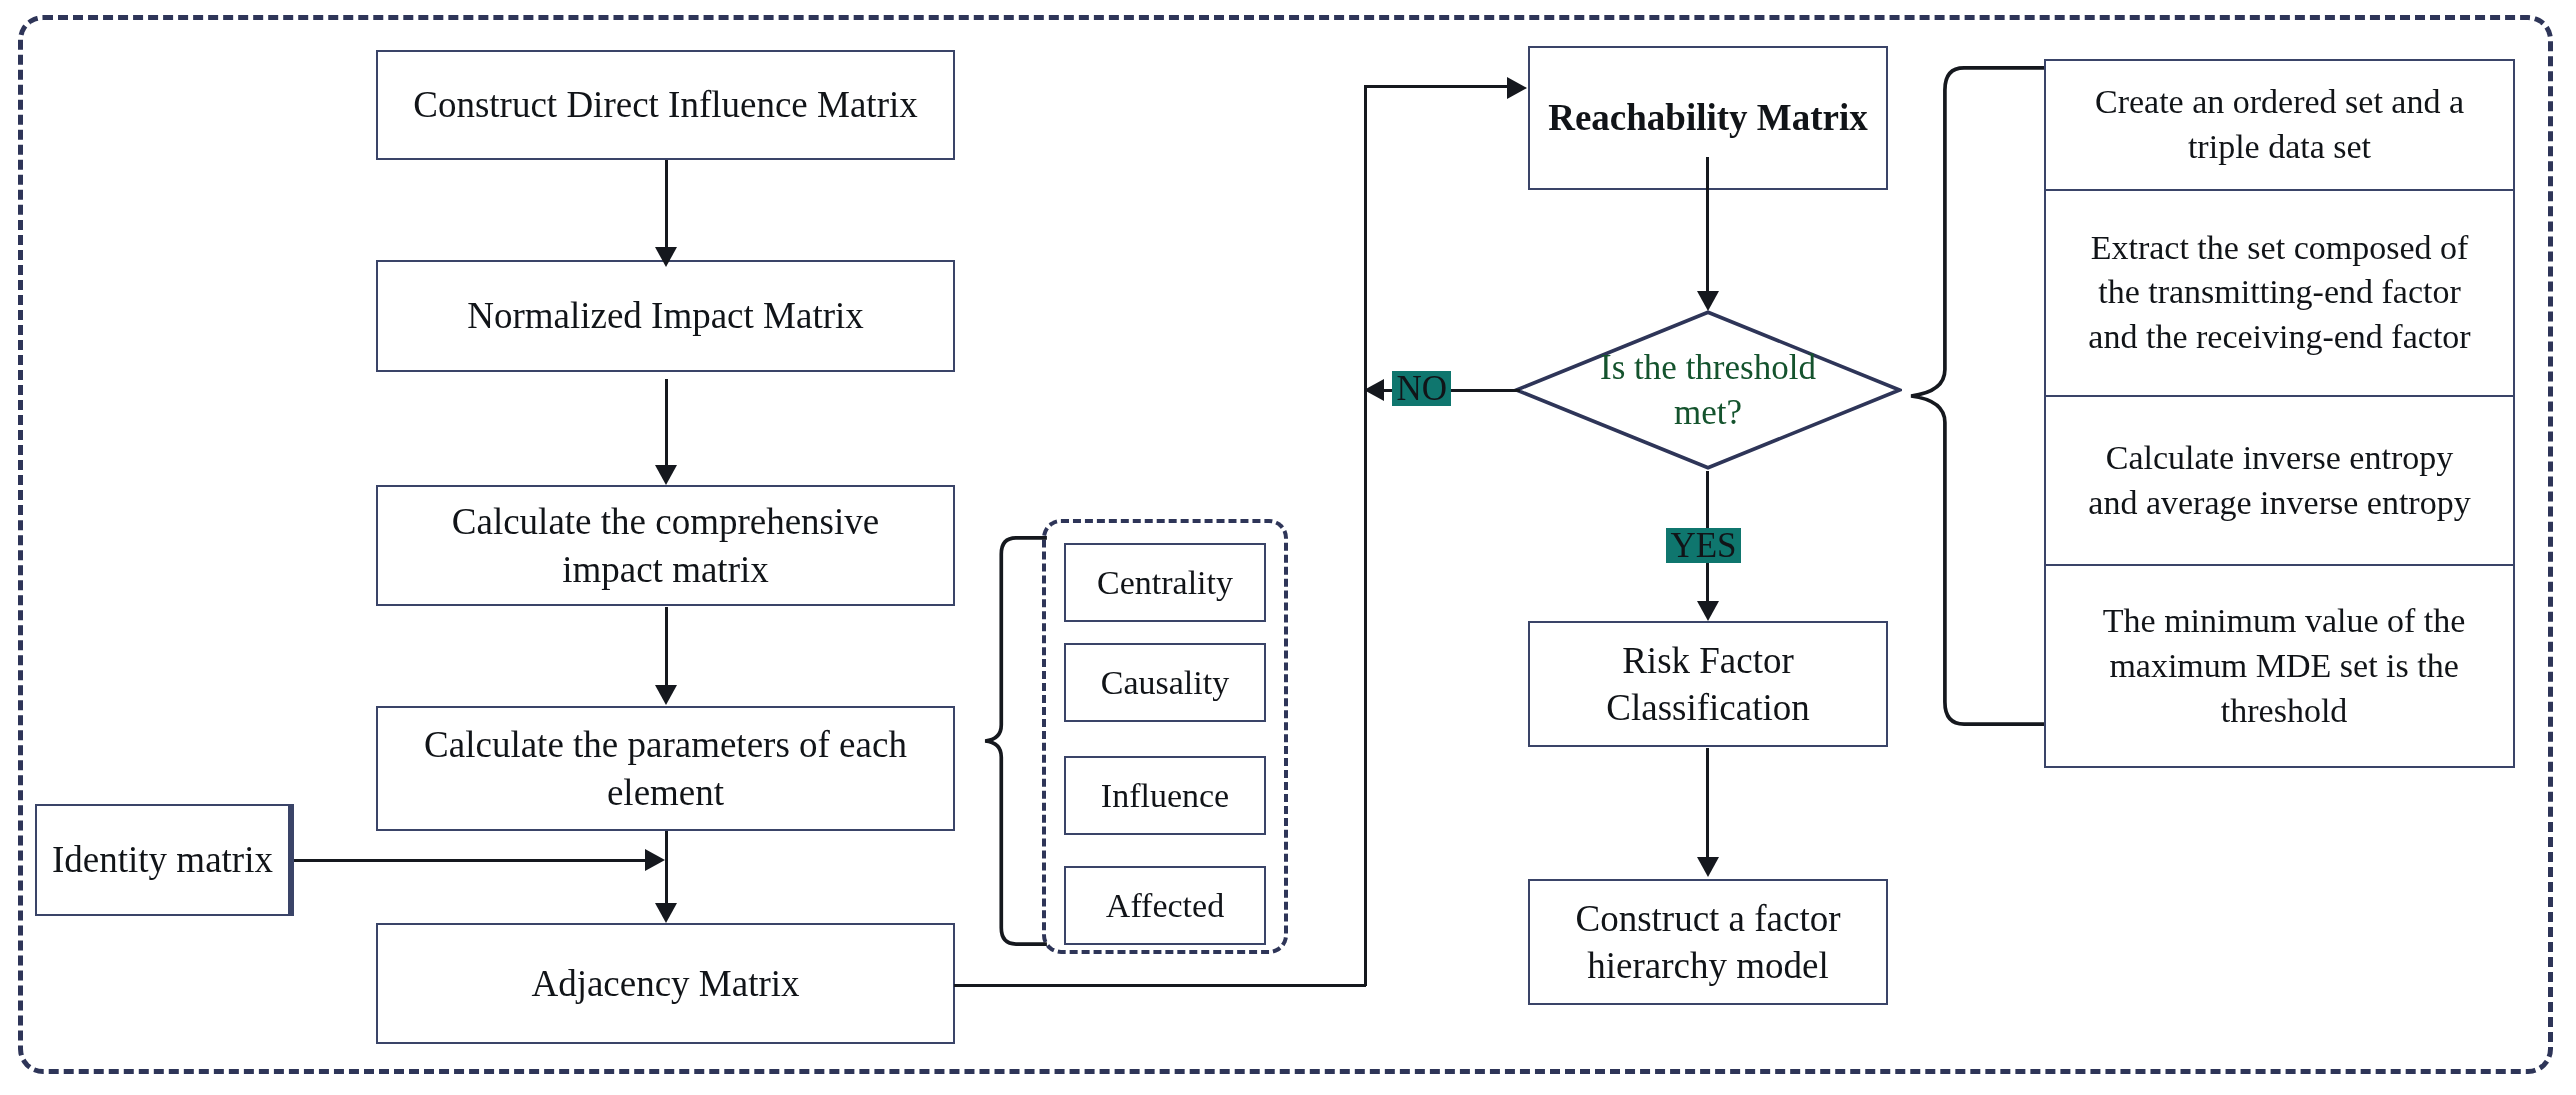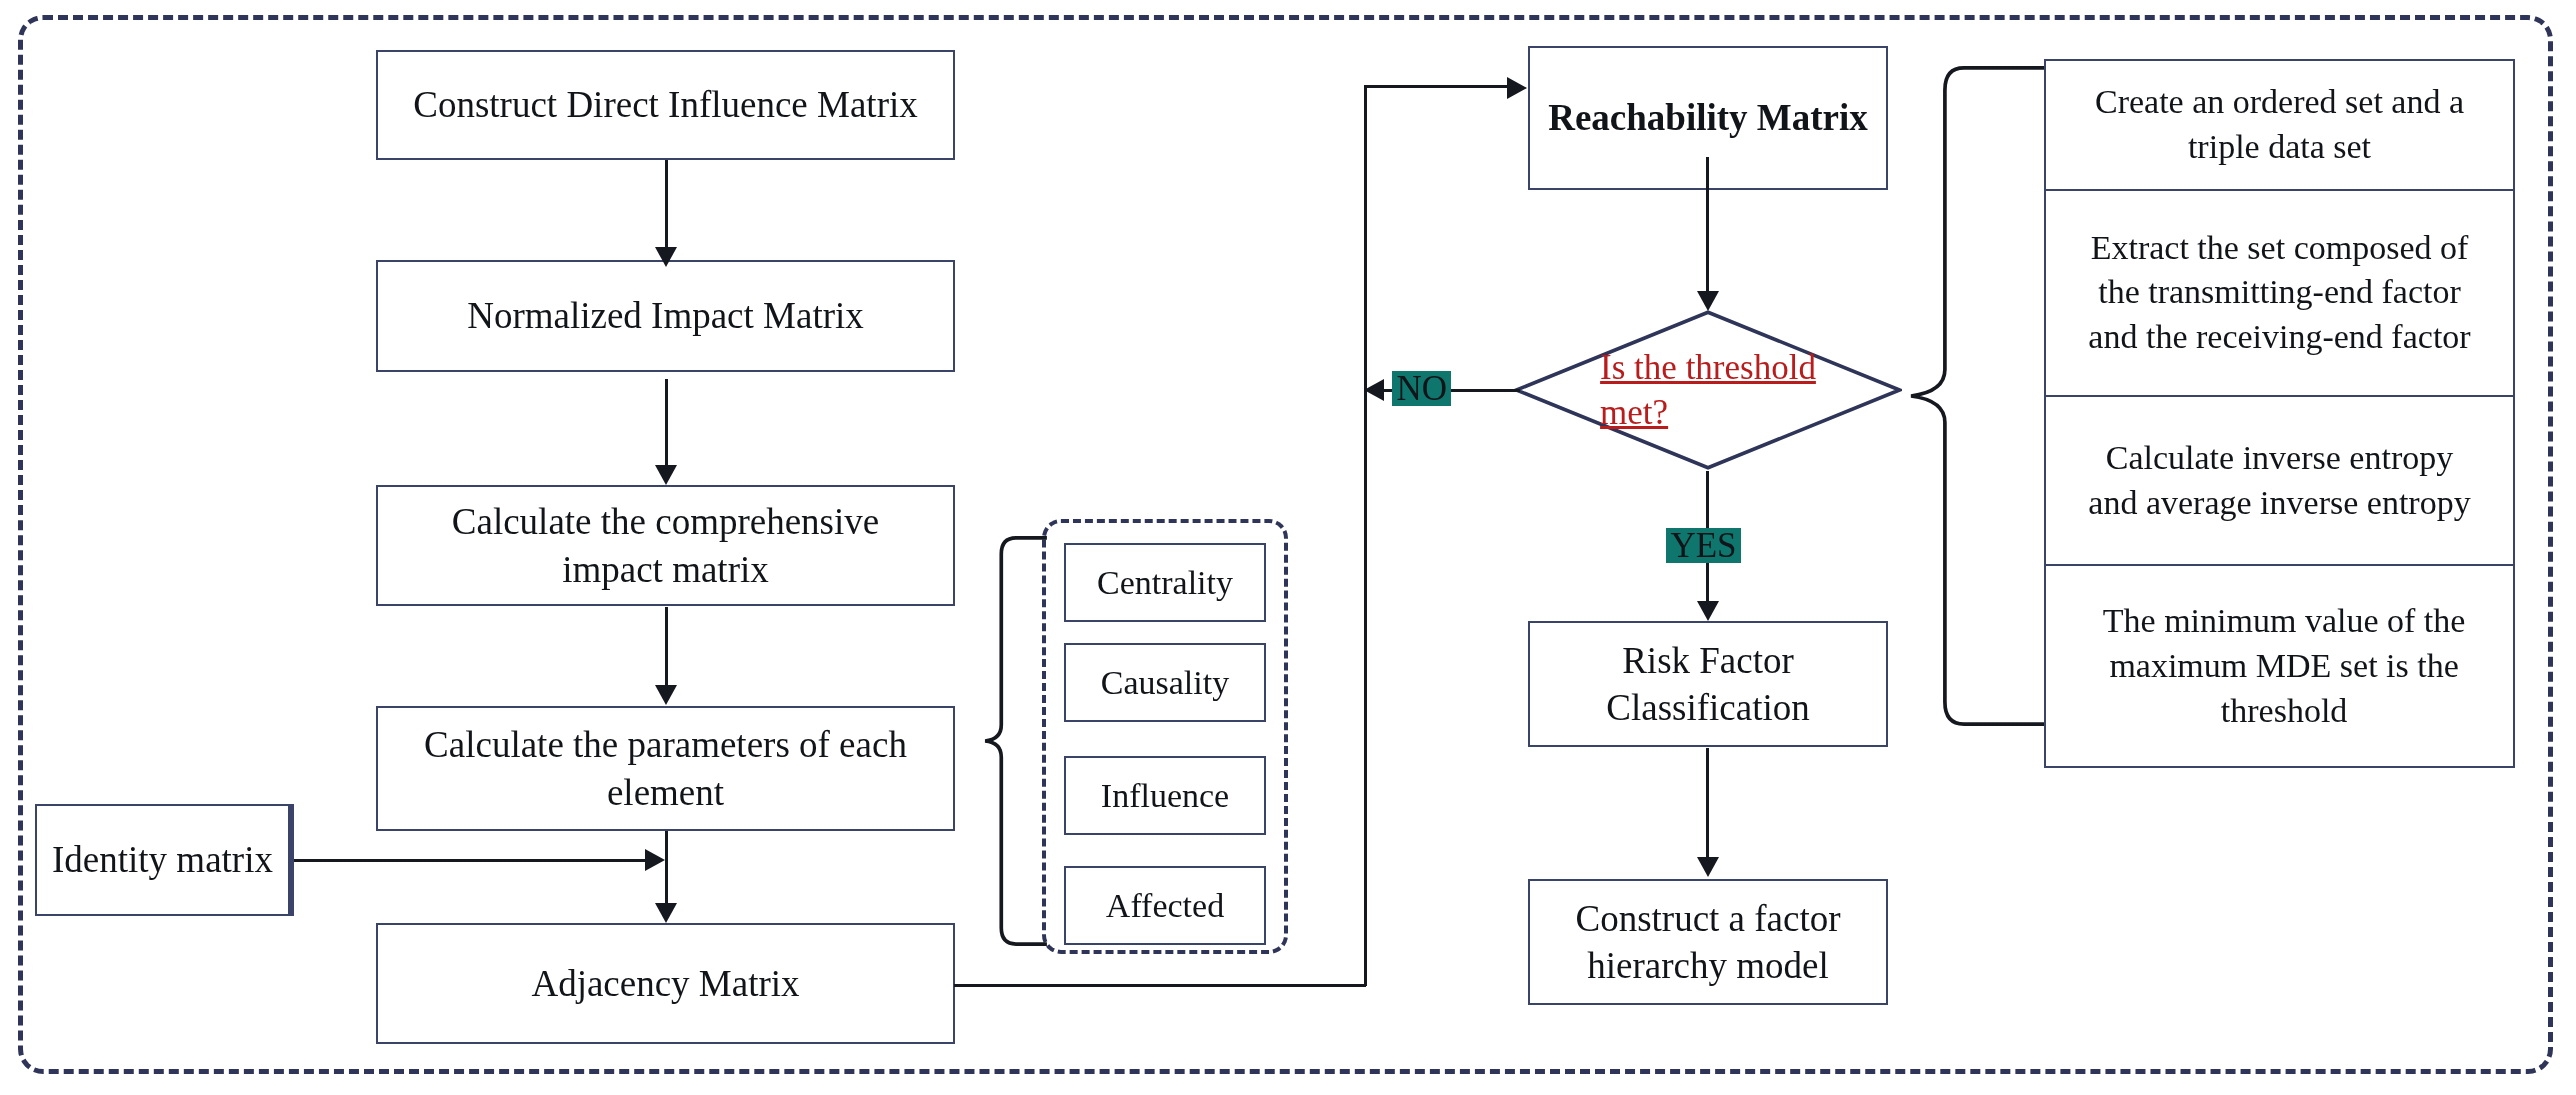--- a/index.html
+++ b/index.html
@@ -65,23 +65,22 @@
     white-space:nowrap;
   }
   
   #decision-diamond{
     position:absolute;
   }
   #decision-diamond .dtext{
     position:absolute;
     left:0;top:0;width:100%;height:100%;
     display:flex;align-items:center;justify-content:center;
-    text-align:left;color:#b91c1c;line-height:1.3;
+    text-align:center;color:#14532d;line-height:1.3;
     white-space:pre-line;
-    text-decoration:underline;
   }
   
   #param-group{
     position:absolute;
     box-sizing:border-box;
     border:4.4px dashed #2e3558;
     border-radius:19px;
     background:transparent;
   }
   

